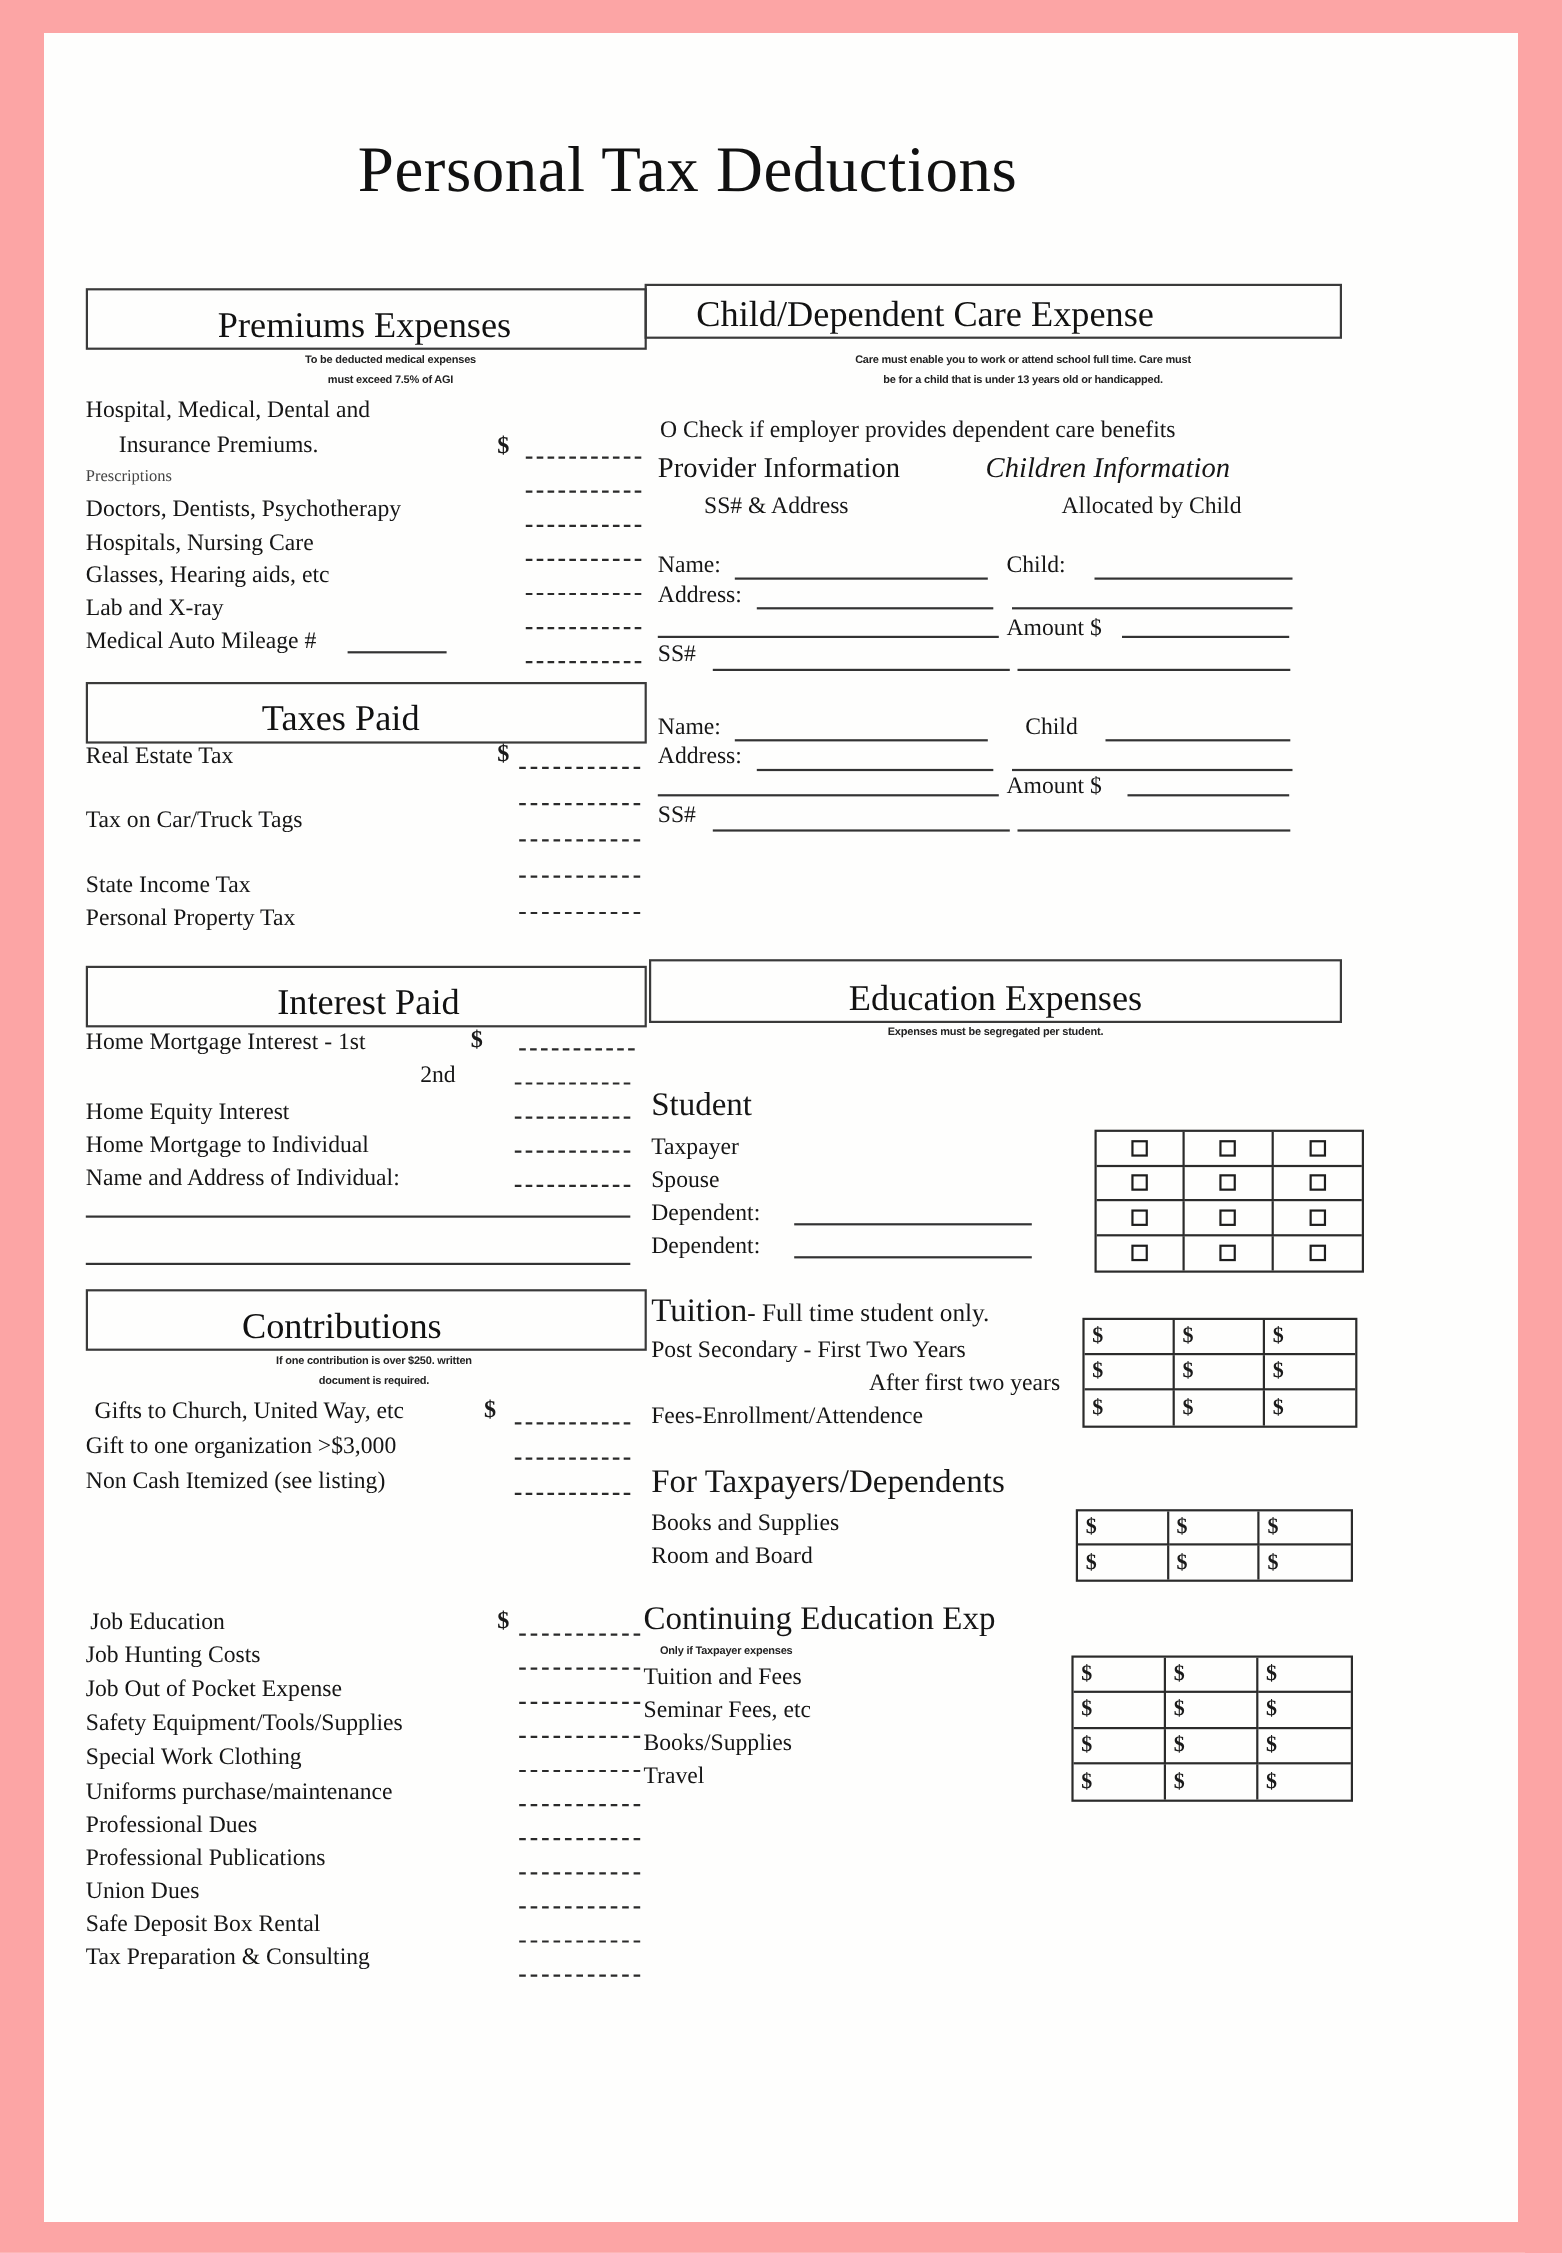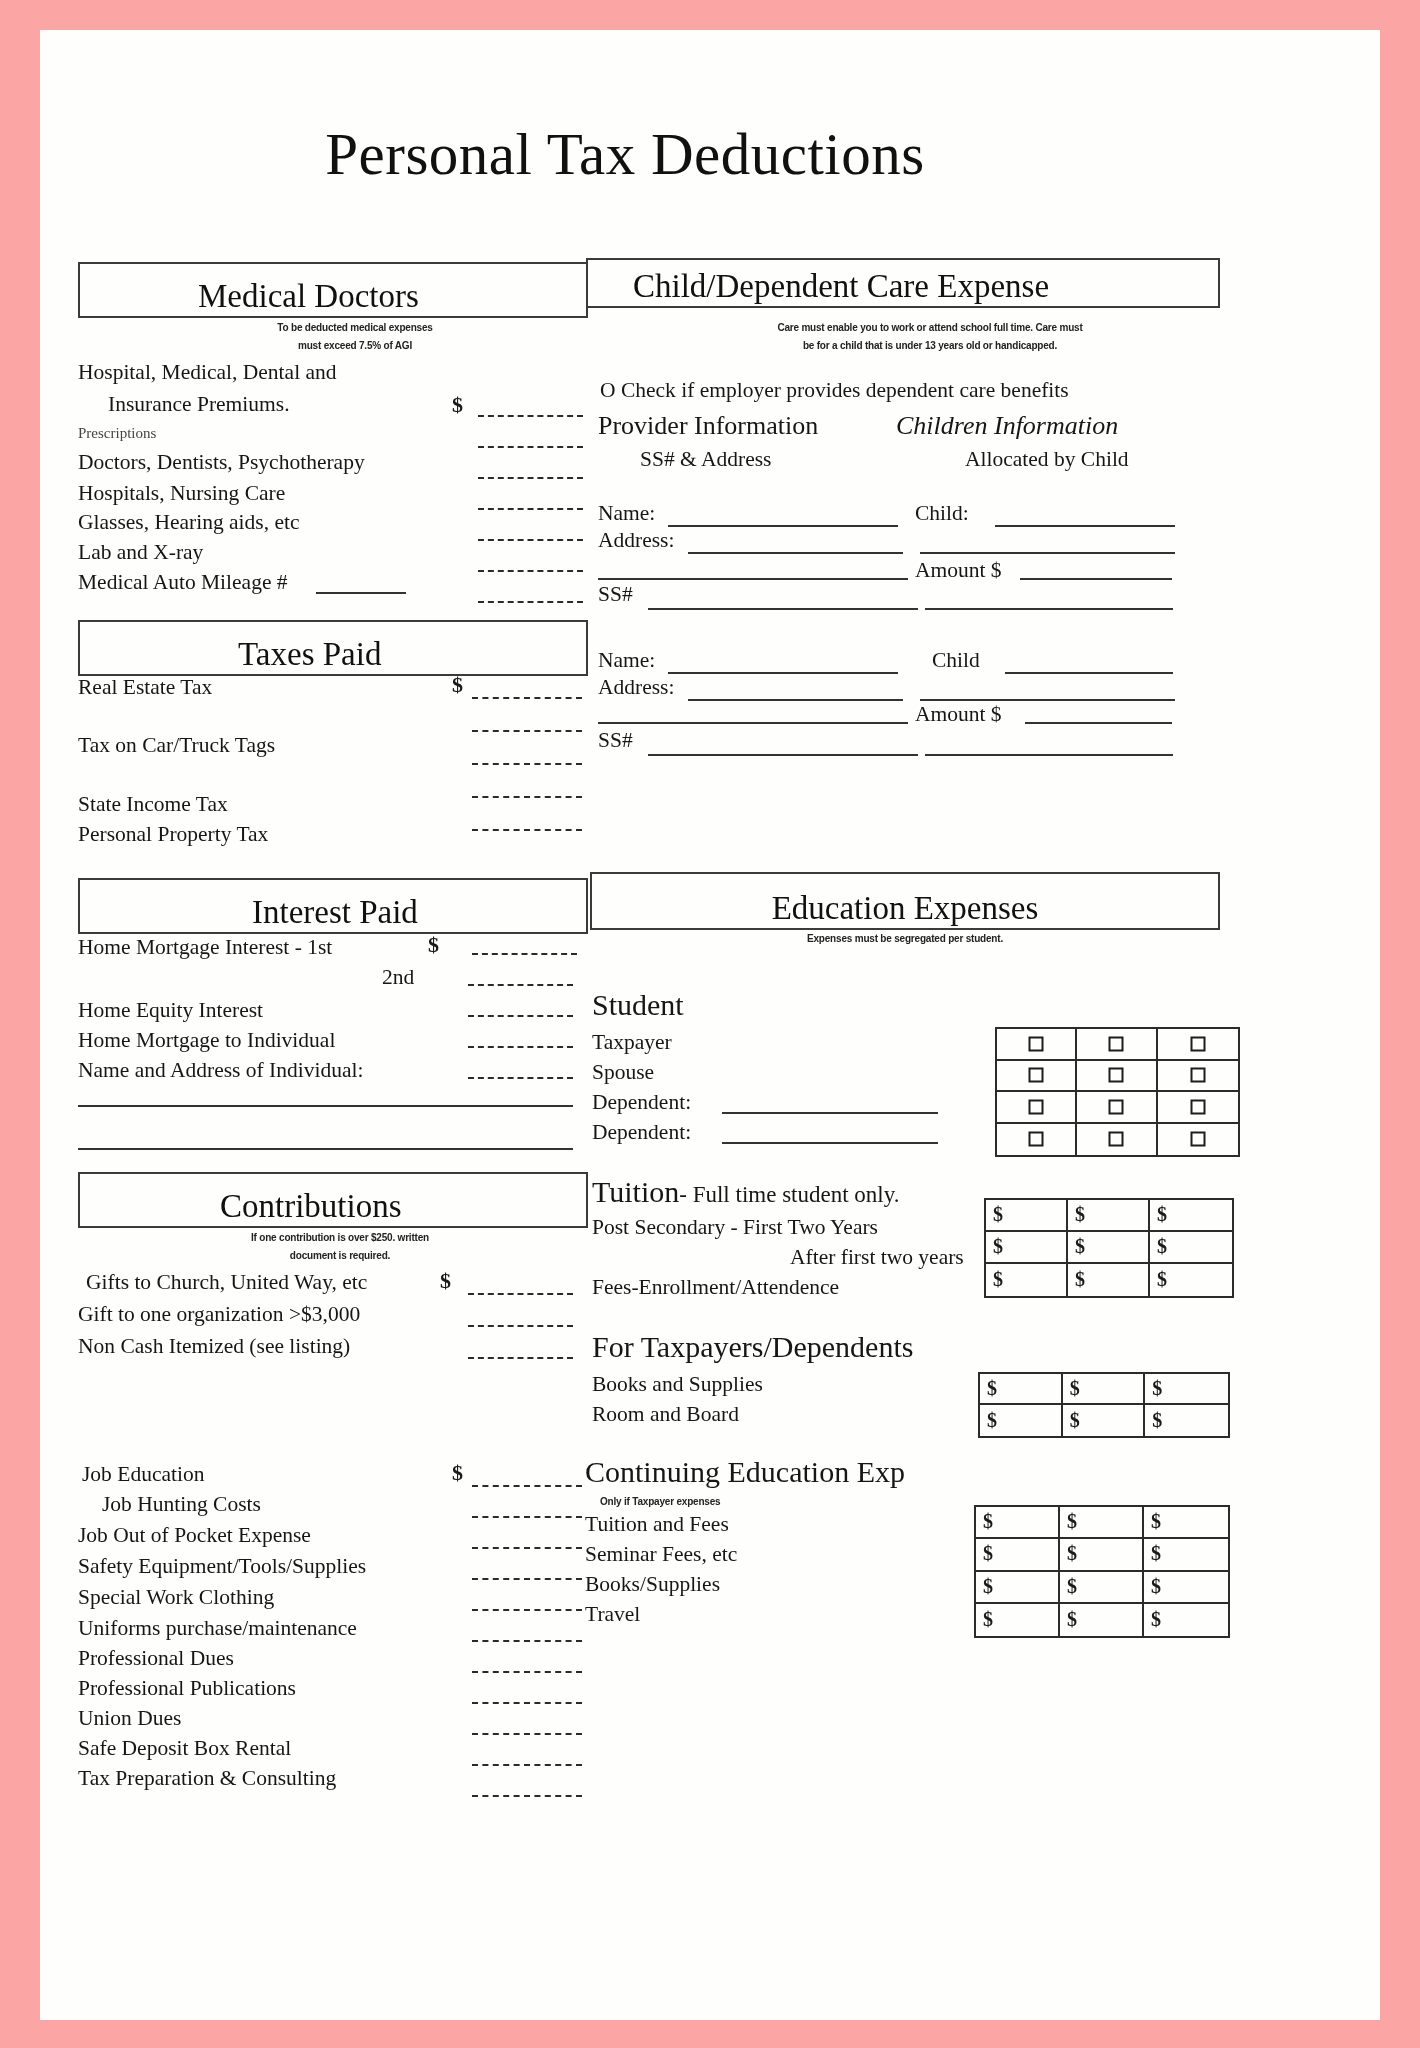--- a/index.html
+++ b/index.html
@@ -135,21 +135,21 @@
 </style>
 </head>
 <body>
 
 <div class="page">
   <div class="paper-tint"></div>
 
   <div class="doc-title">Personal Tax Deductions</div>
 
   <div class="sec-box" style="left:78px; top:262px; width:510px; height:56px;">
-    <div class="sec-title" style="right:auto; left:118px;">Medical Doctors</div>
+    <div class="sec-title" style="right:auto; left:118px;">Premiums Expenses</div>
   </div>
   <div class="fineprint" style="left:190px; top:322px; width:330px;">To be deducted medical expenses</div>
   <div class="fineprint" style="left:190px; top:340px; width:330px;">must exceed 7.5% of AGI</div>
 
   <div class="line-item" style="left:78px; top:360px;">Hospital, Medical, Dental  and</div>
   <div class="line-item" style="left:108px; top:392px;">Insurance Premiums.</div>
   <div class="line-item sm" style="left:78px; top:425px; color:#444;">Prescriptions</div>
   <div class="line-item" style="left:78px; top:450px;">Doctors, Dentists, Psychotherapy</div>
   <div class="line-item" style="left:78px; top:481px;">Hospitals, Nursing Care</div>
   <div class="line-item" style="left:78px; top:510px;">Glasses, Hearing aids, etc</div>
@@ -212,21 +212,21 @@
   <div class="line-item" style="left:78px; top:1302px;">Gift to one organization &gt;$3,000</div>
   <div class="line-item" style="left:78px; top:1334px;">Non  Cash Itemized (see listing)</div>
 
   <div class="dollar" style="left:440px; top:1268px;">$</div>
   <div class="dashes" style="left:468px; top:1290px; width:105px;"></div>
   <div class="dashes" style="left:468px; top:1322px; width:105px;"></div>
   <div class="dashes" style="left:468px; top:1354px; width:105px;"></div>
 
 
   <div class="line-item" style="left:82px; top:1462px;">Job Education</div>
-  <div class="line-item" style="left:78px; top:1492px;margin-left:24px;">Job Hunting  Costs</div>
+  <div class="line-item" style="left:78px; top:1492px;">Job Hunting  Costs</div>
   <div class="line-item" style="left:78px; top:1523px;">Job Out of  Pocket Expense</div>
   <div class="line-item" style="left:78px; top:1554px;">Safety Equipment/Tools/Supplies</div>
   <div class="line-item" style="left:78px; top:1585px;">Special Work Clothing</div>
   <div class="line-item" style="left:78px; top:1616px;">Uniforms purchase/maintenance</div>
   <div class="line-item" style="left:78px; top:1646px;">Professional Dues</div>
   <div class="line-item" style="left:78px; top:1676px;">Professional Publications</div>
   <div class="line-item" style="left:78px; top:1706px;">Union Dues</div>
   <div class="line-item" style="left:78px; top:1736px;">Safe Deposit Box Rental</div>
   <div class="line-item" style="left:78px; top:1766px;">Tax Preparation &amp; Consulting</div>
 

